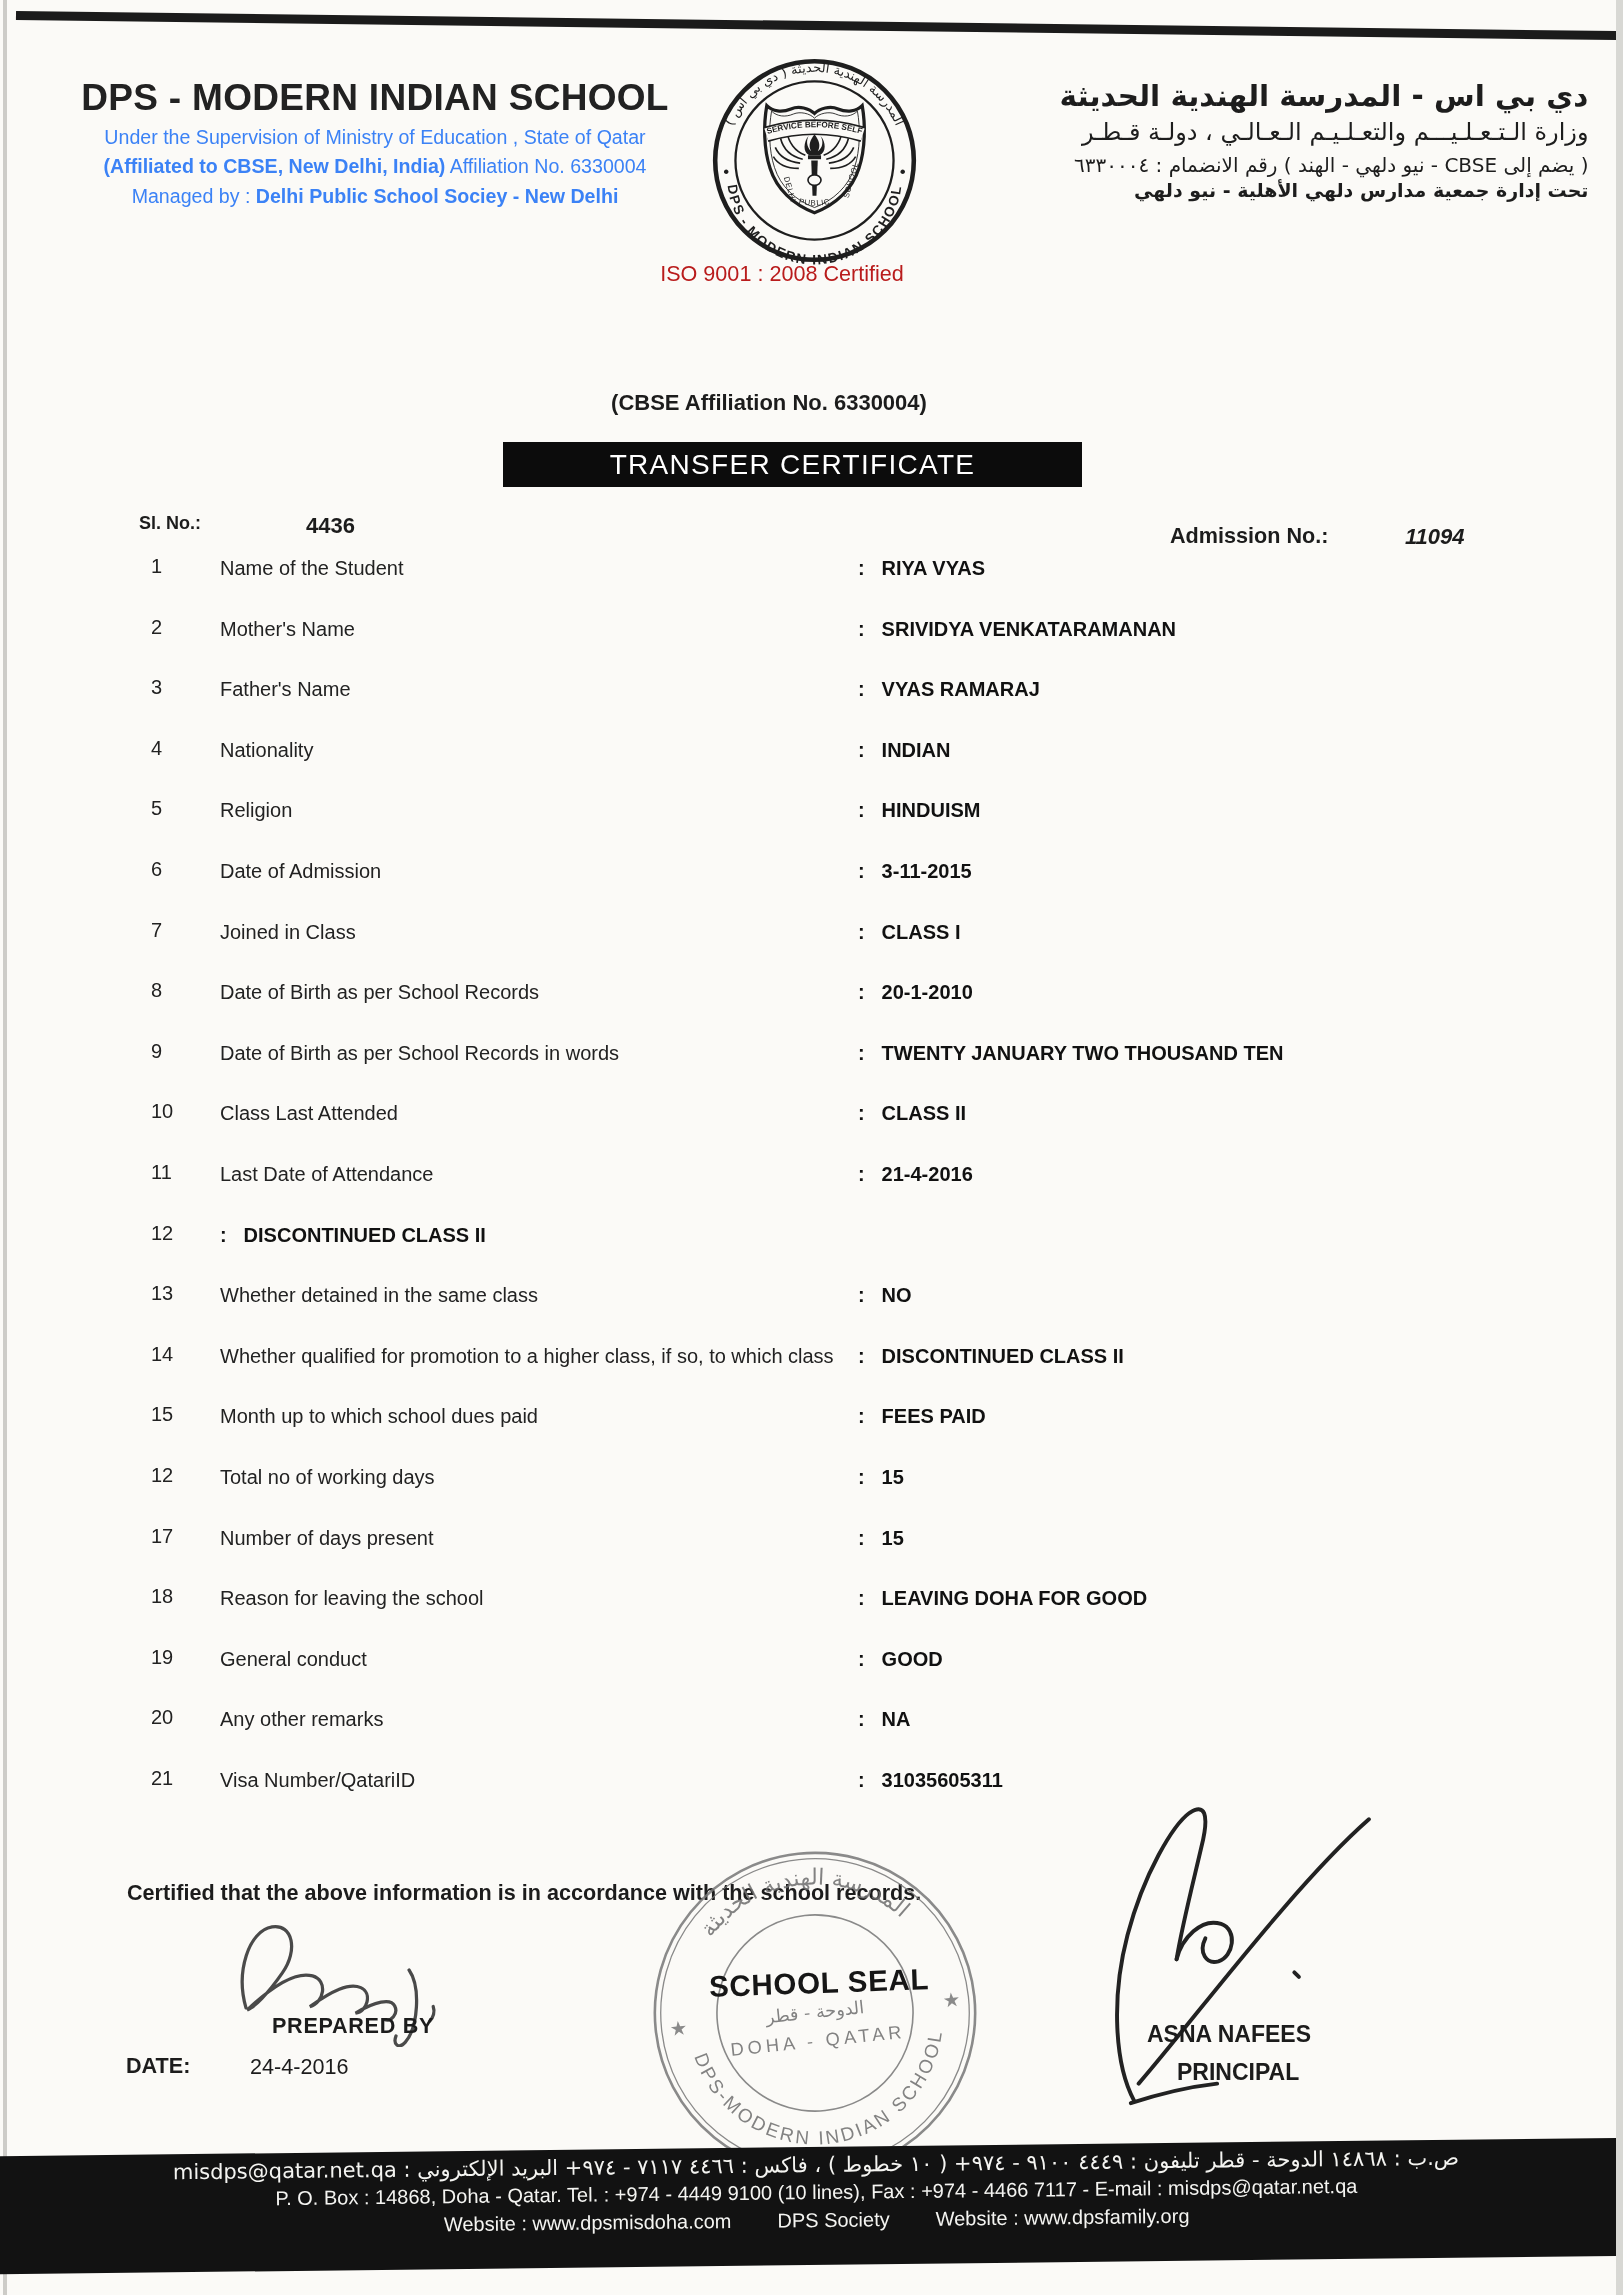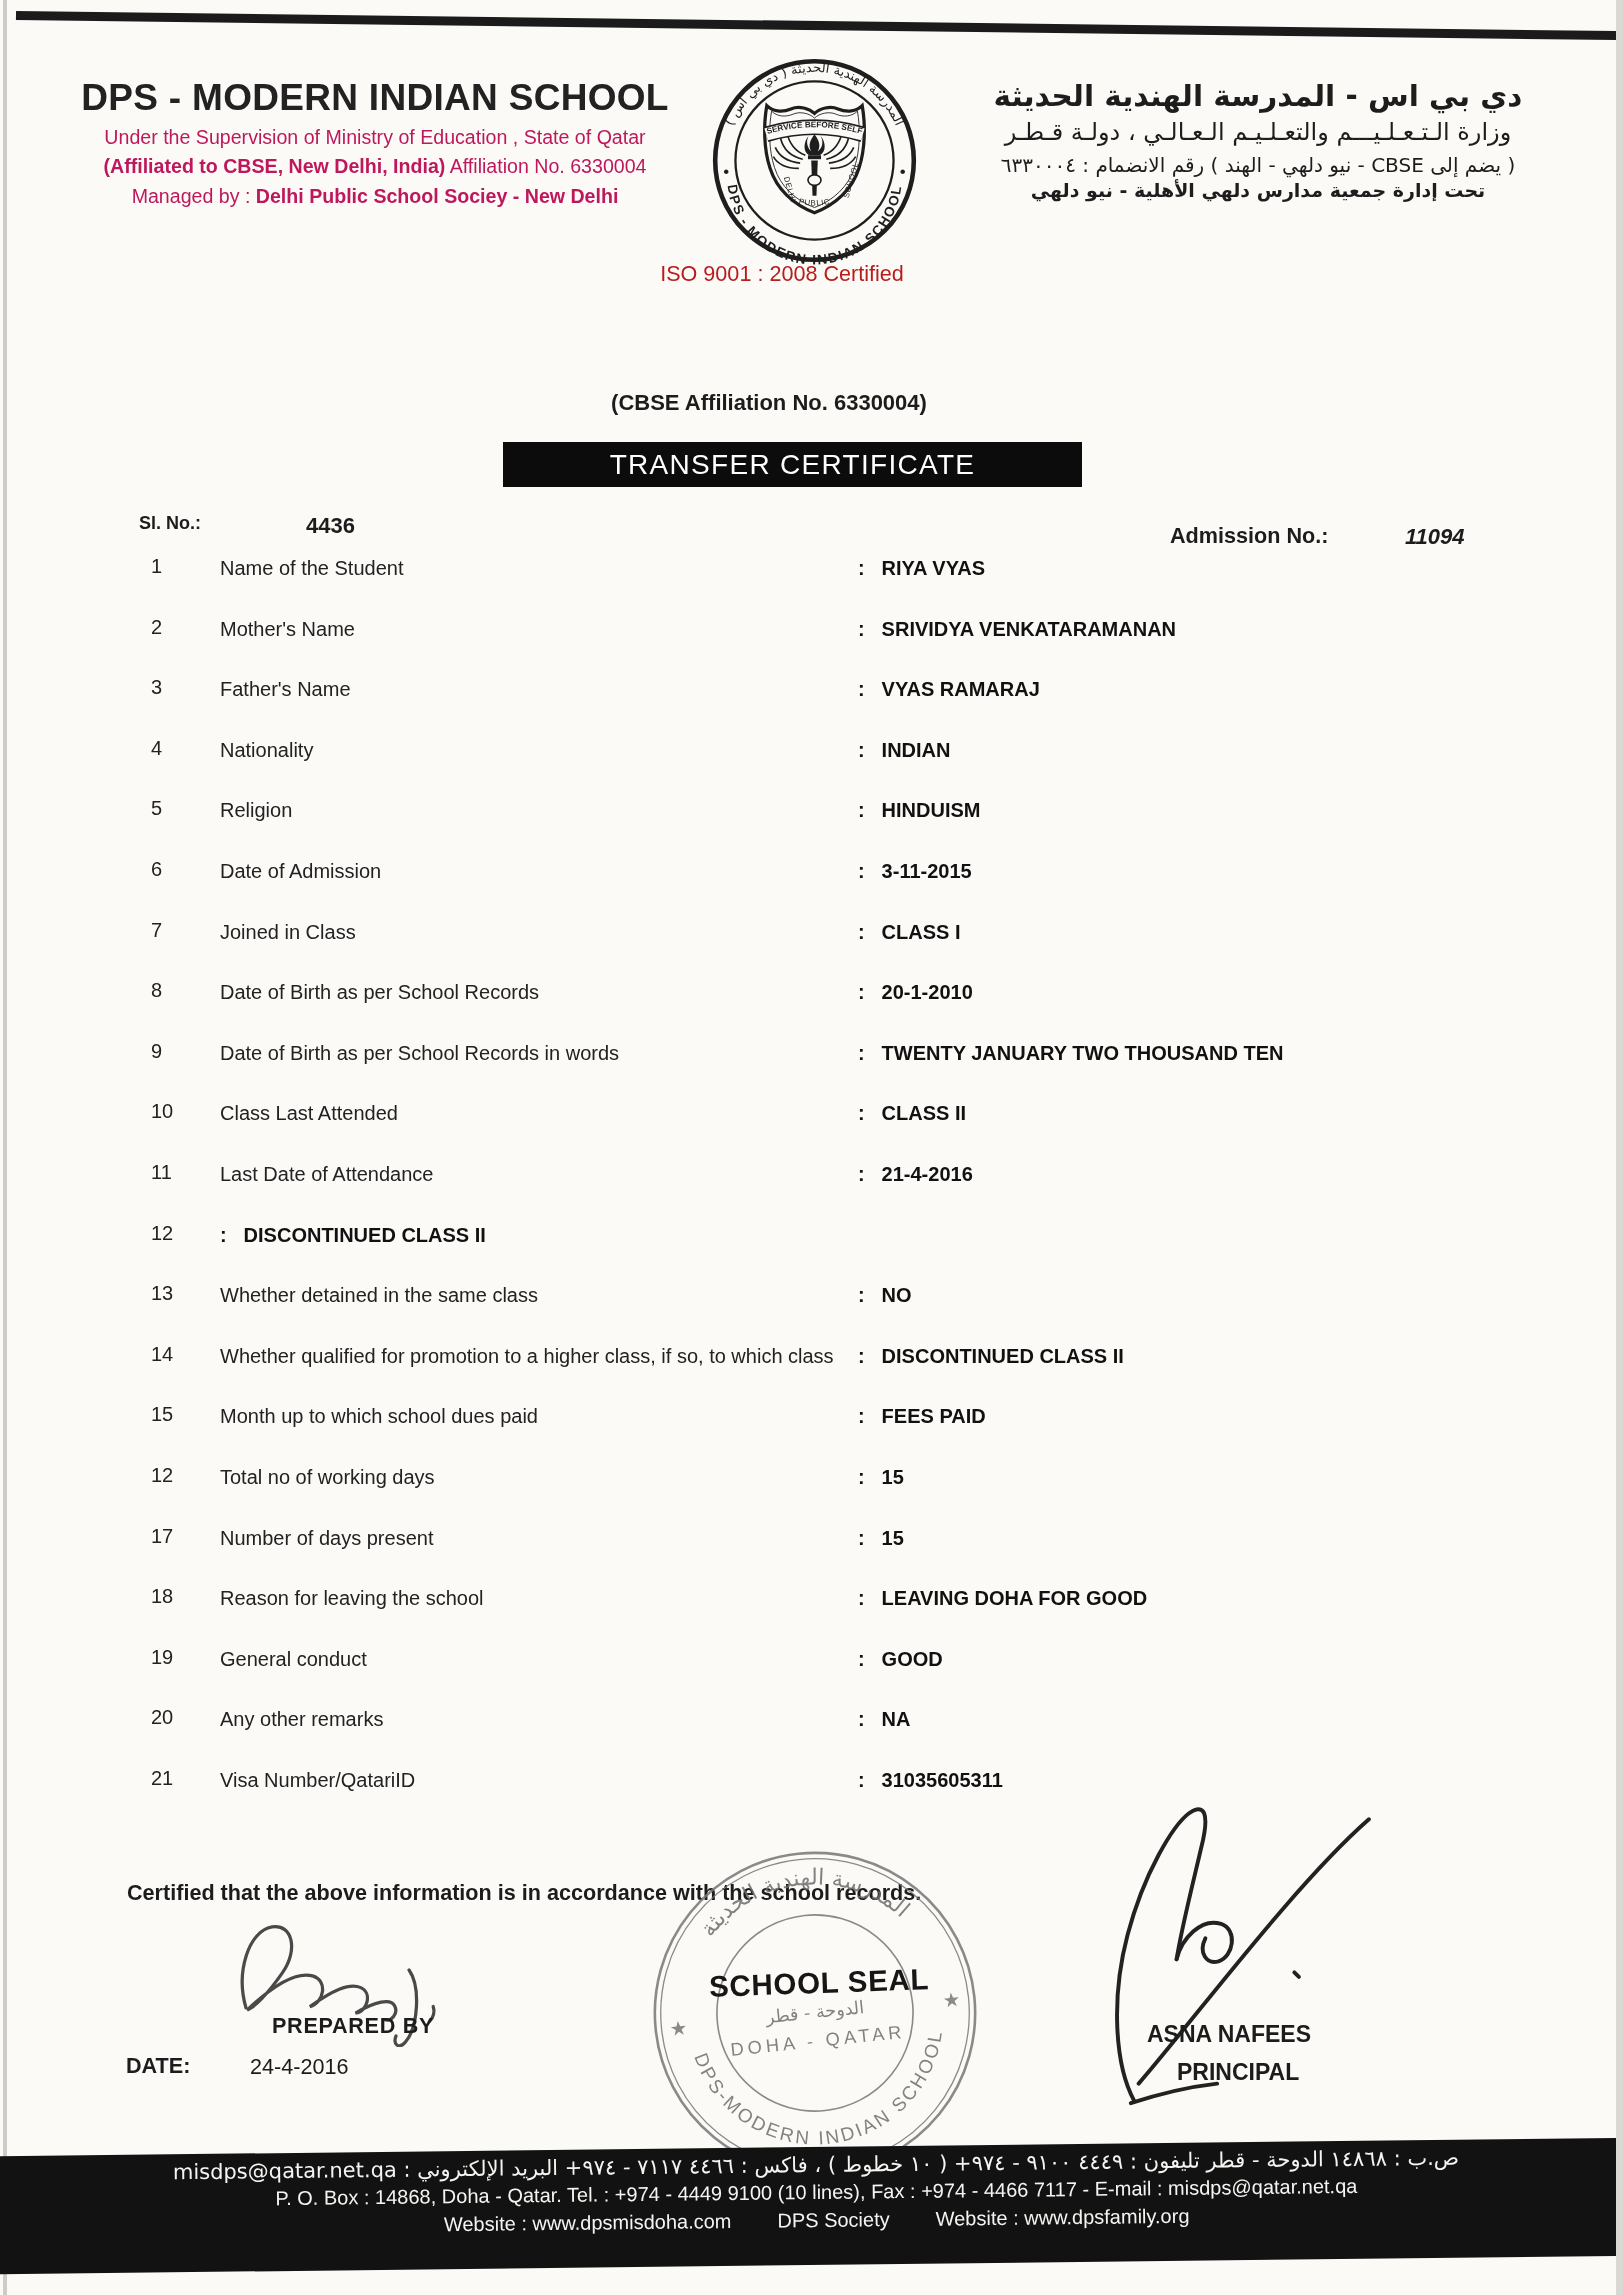--- a/index.html
+++ b/index.html
@@ -9,23 +9,23 @@
     font-family:"Liberation Sans", sans-serif; color:#1c1c1c;
   }
   .ar { font-family:"DejaVu Sans", sans-serif; direction:rtl; unicode-bidi:plaintext; }
 
   .left-edge { position:absolute; left:3.3px; top:0; width:3.3px; height:2295px; background:#b9b8b4; opacity:.7; }
   .top-rule { position:absolute; left:15.7px; top:10.5px; width:1609px; height:8.5px; background:#1b1b1b; transform:rotate(0.72deg); transform-origin:left center; }
 
   
   .hdr-left { position:absolute; left:43px; top:77px; width:664px; text-align:center; }
   .hdr-name { font-size:37px; font-weight:700; letter-spacing:0.3px; color:#222; white-space:nowrap; }
-  .hdr-sub  { margin-top:6.5px; font-size:19.6px; color:#be185d; }
+  .hdr-sub  { margin-top:6.5px; font-size:19.6px; color:#3b82f6; }
   .hdr-sub b { font-weight:700; }
-  .hdr-ar { position:absolute; right:27.5px; top:79px; width:661px; text-align:center; color:#1d1d1d; }
+  .hdr-ar { position:absolute; right:27.5px; top:79px; width:661px; text-align:right; color:#1d1d1d; }
   .ar1 { font-size:29.5px; font-weight:700; }
   .ar2 { font-size:24px; margin-top:5.2px; }
   .ar3 { font-size:20px; margin-top:6.5px; }
   .ar4 { font-size:19px; margin-top:2px; font-weight:700; }
 
   .logo { position:absolute; left:708px; top:54px; width:213px; height:213px; }
   .iso  { position:absolute; left:625px; top:261px; width:314px; text-align:center; font-size:21.6px; color:#b91c1c; }
 
   
   .cbse-note { position:absolute; left:0; top:390px; width:1538px; text-align:center; font-size:22px; font-weight:700; }

